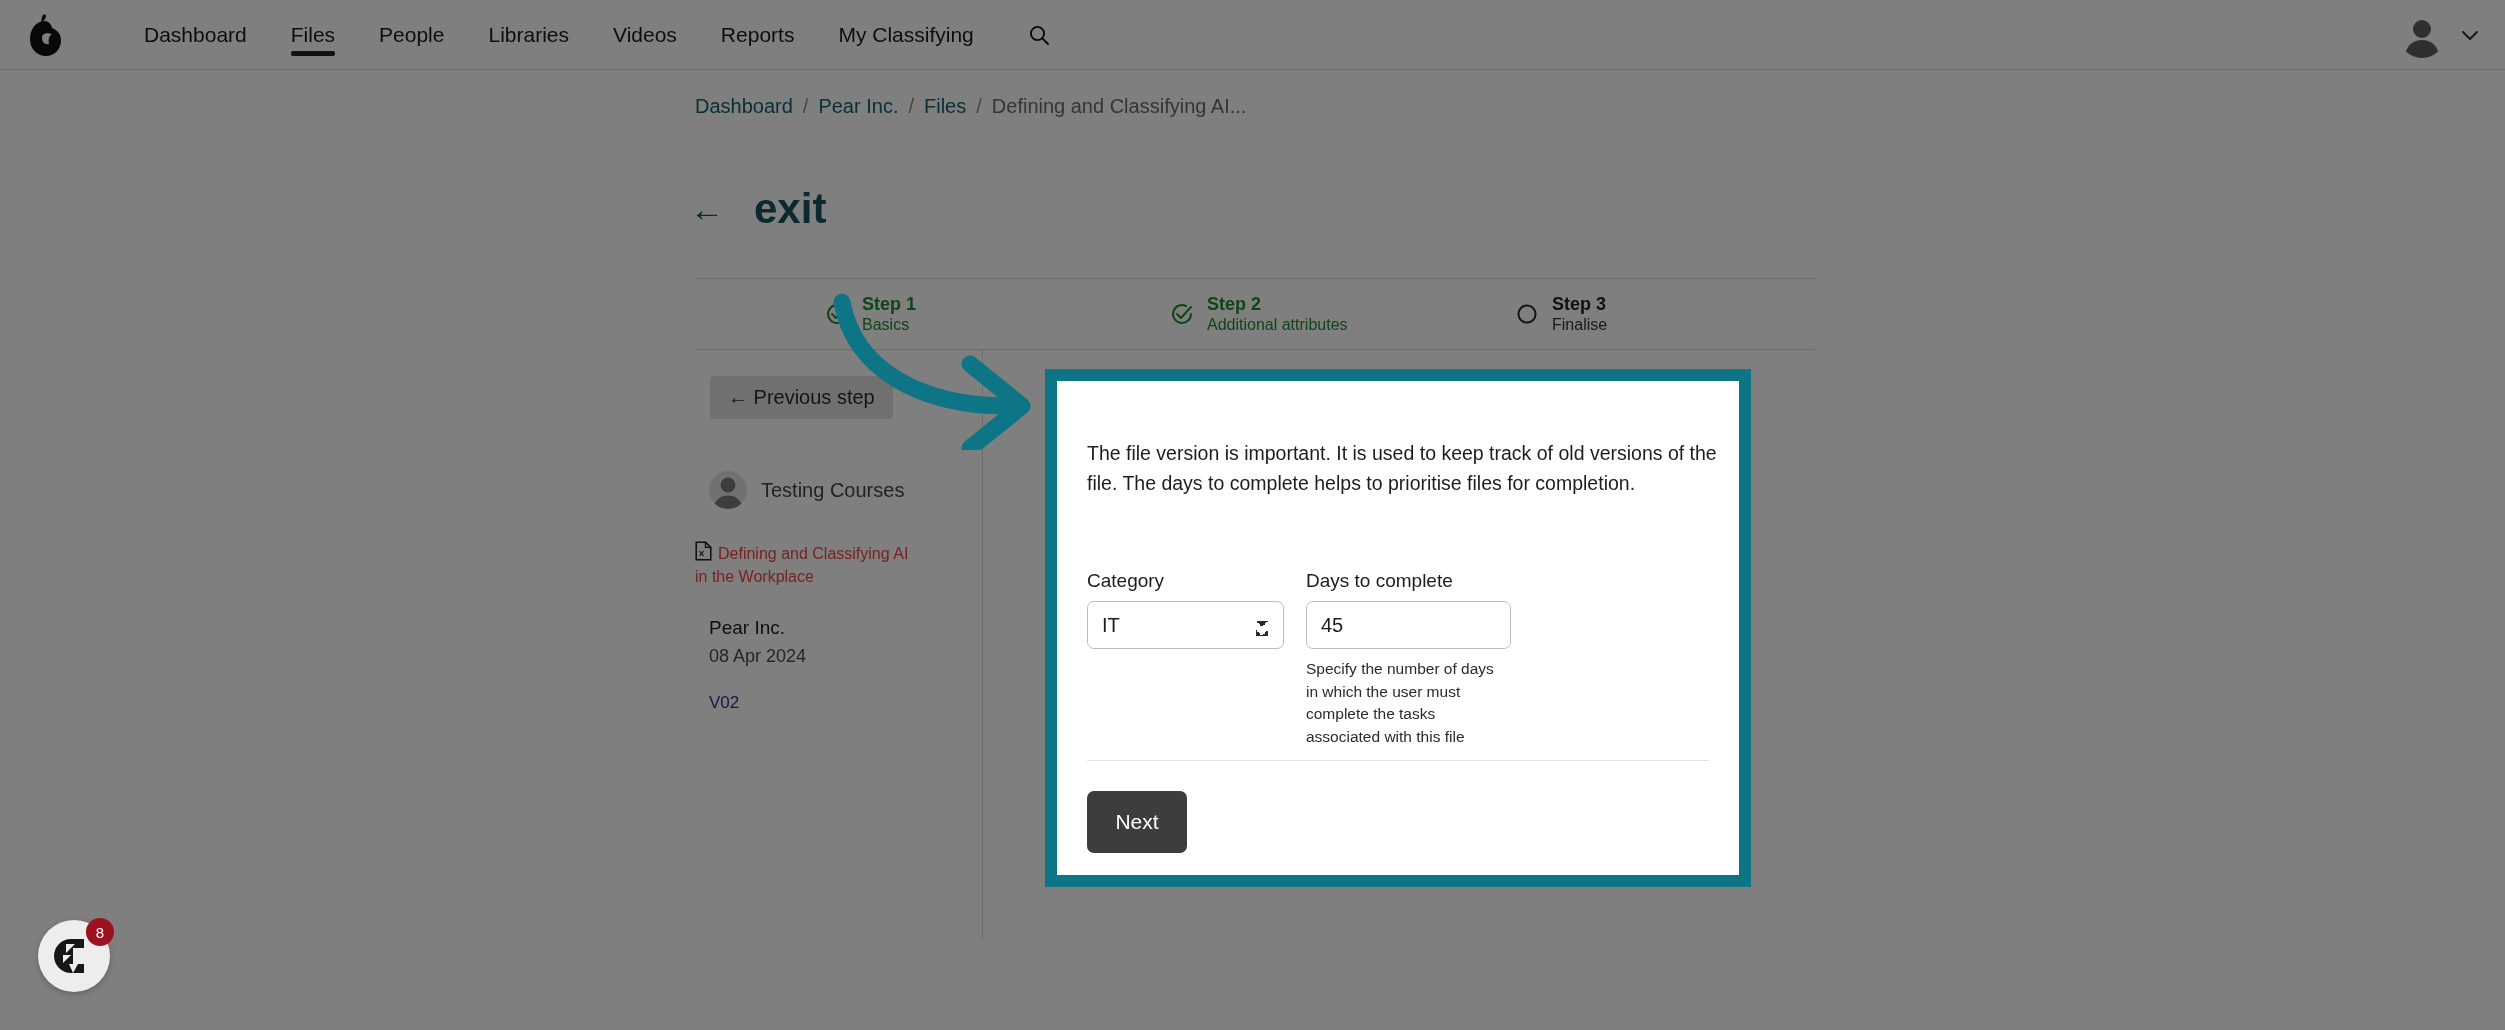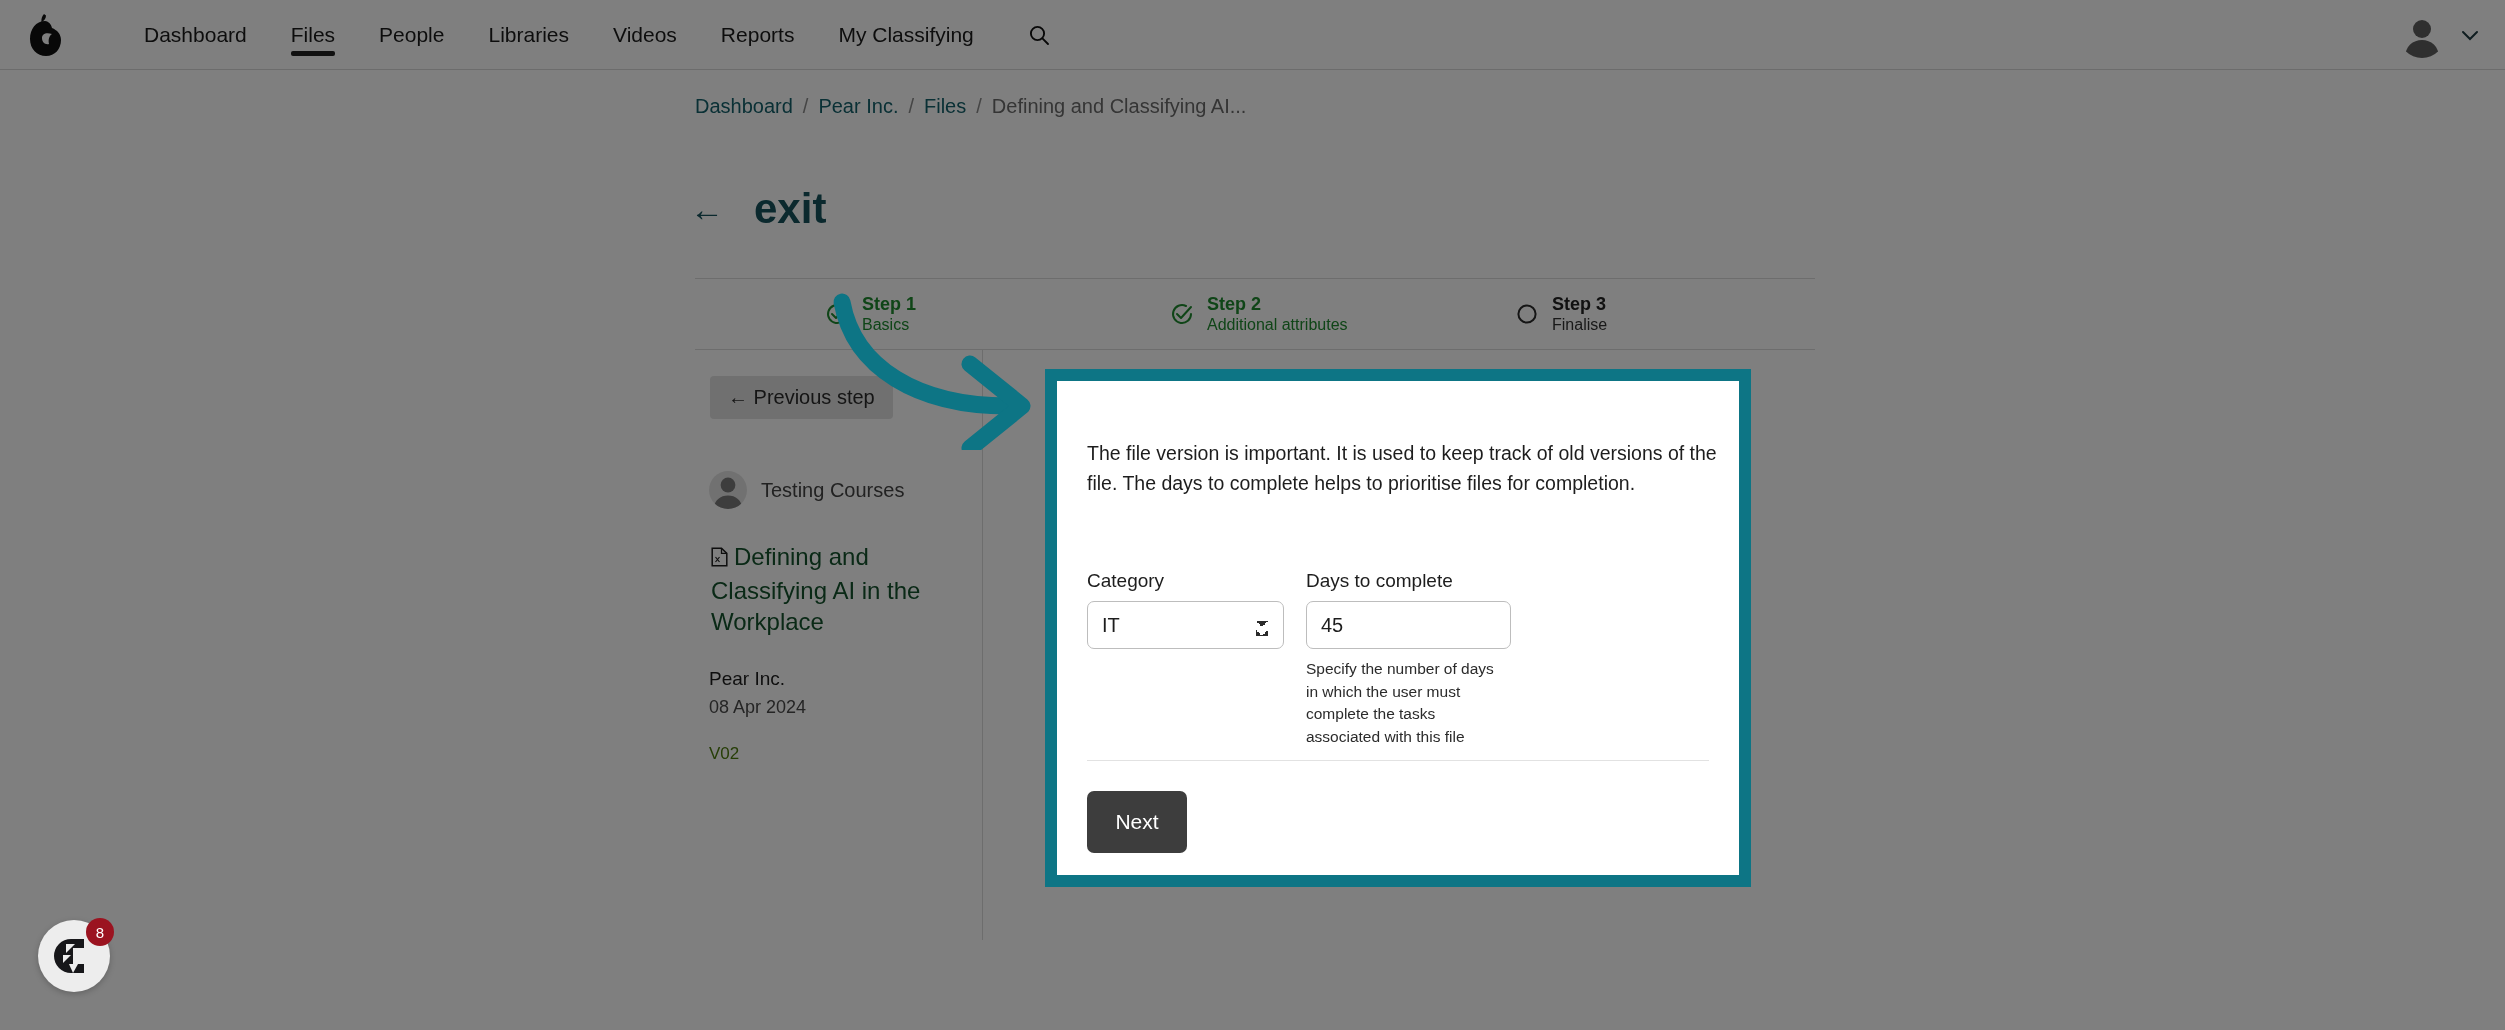--- a/index.html
+++ b/index.html
@@ -206,31 +206,31 @@
   #left-avatar {
     width: 38px; height: 38px;
     border-radius: 50%;
     overflow: hidden;
     display: flex; align-items: flex-end; justify-content: center;
     background: #e3e3e3;
   }
   #left-user-name { font-size: 20px; color: #444; }
 
   #left-filename {
-    margin: 32px 0 0 16px;
+    margin: 32px 0 0 0;
     width: 230px;
-    font-size: 24px;
-    color: #14532d;
+    font-size: 16px;
+    color: #ef4444;
     line-height: 1.32;
   }
   #file-doc-icon { display:inline-block; vertical-align: -2px; margin-right: 6px; }
 
   #left-org   { margin: 30px 0 0 14px; font-size: 19px; color: #1d1d1d; }
   #left-date  { margin: 7px 0 0 14px;  font-size: 18px; color: #4a4a4a; }
-  #left-ver   { margin: 26px 0 0 14px; font-size: 17px; color: #4d7c0f; }
+  #left-ver   { margin: 26px 0 0 14px; font-size: 17px; color: #4c1d95; }
 
   #wizard-right { flex: 1; position: relative; }
 
   
   #version-card {
     position: absolute;
     top: 19px;
     left: 62px;
     width: 706px;
     height: 518px;

